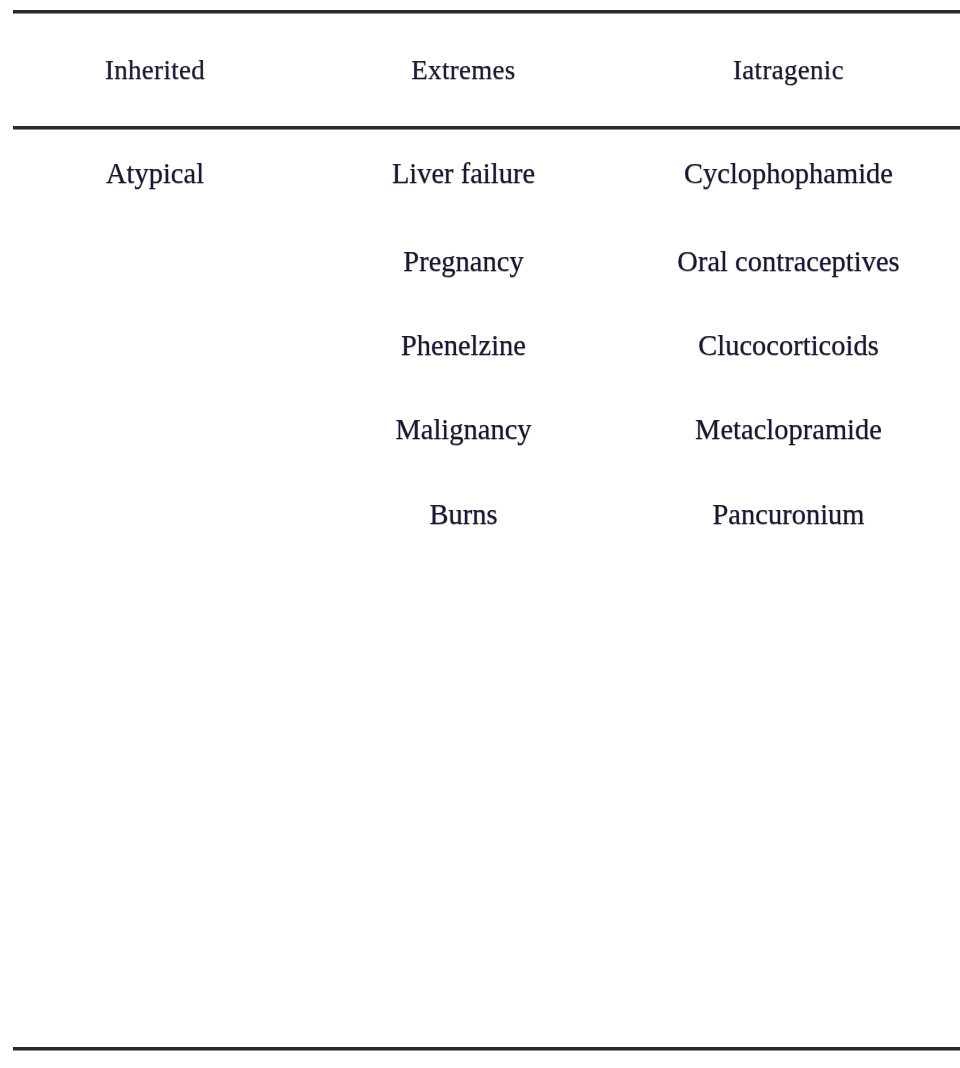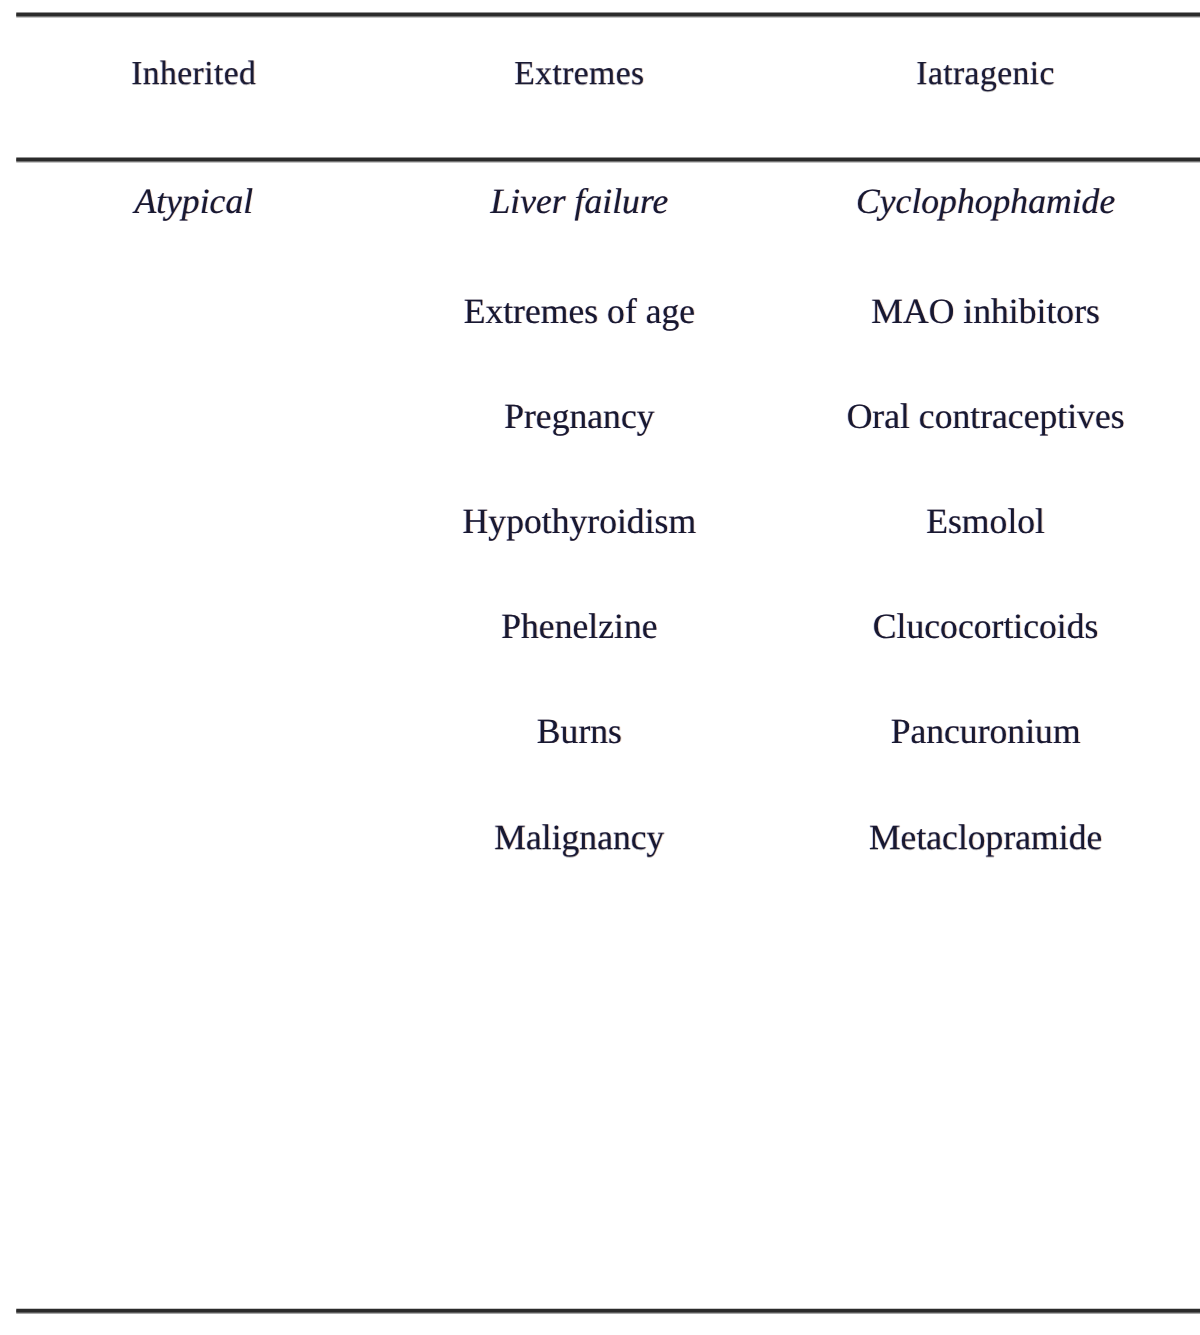--- a/index.html
+++ b/index.html
@@ -33,21 +33,21 @@
     background: #2b2b2b;
     box-shadow: 0 1px 0 0 #8d8d8d;
   }
   .rule-top    { top: 10px; }
   .rule-header { top: 126px; }
   .rule-bottom { top: 1047px; }
 
   
   table.data-table {
     position: absolute;
-    top: 0;
+    top: 12px;
     left: 0;
     width: 960px;
     border-collapse: collapse;
     table-layout: fixed;
   }
   table.data-table col.c1 { width: 310px; }
   table.data-table col.c2 { width: 307px; }
   table.data-table col.c3 { width: 343px; }
 
   thead th {
@@ -63,21 +63,21 @@
 
   tbody td {
     height: 84px;
     vertical-align: middle;
     text-align: center;
     font-size: 28.5px;
     padding: 0 6px;
     color: #181830;
     white-space: nowrap;
   }
-  tbody tr:first-child td { height: 92px; font-style: italic; }
+  tbody tr:first-child td { height: 92px; }
   tbody tr:last-child  td { height: 86px; }
 
   td.empty-cell { font-size: 0; line-height: 0; }
 
   
   .scan-text {
     text-shadow:
       -0.6px 0 0 rgba(40, 70, 190, 0.30),
        0.7px 0 0 rgba(200, 110, 40, 0.26),
        0 0.6px 0.4px rgba(0, 0, 0, 0.28);
@@ -108,44 +108,34 @@
     </thead>
 
     <tbody>
       <tr>
         <td class="scan-text">Atypical</td>
         <td class="scan-text">Liver failure</td>
         <td class="scan-text">Cyclophophamide</td>
       </tr>
       <tr>
         <td class="scan-text empty-cell"></td>
-        <td class="scan-text">Extremes of age</td>
-        <td class="scan-text">MAO inhibitors</td>
-      </tr>
-      <tr>
-        <td class="scan-text empty-cell"></td>
         <td class="scan-text">Pregnancy</td>
         <td class="scan-text">Oral contraceptives</td>
-      </tr>
-      <tr>
-        <td class="scan-text empty-cell"></td>
-        <td class="scan-text">Hypothyroidism</td>
-        <td class="scan-text">Esmolol</td>
       </tr>
       <tr>
         <td class="scan-text empty-cell"></td>
         <td class="scan-text">Phenelzine</td>
         <td class="scan-text">Clucocorticoids</td>
       </tr>
       <tr>
         <td class="scan-text empty-cell"></td>
-        <td class="scan-text">Burns</td>
-        <td class="scan-text">Pancuronium</td>
+        <td class="scan-text">Malignancy</td>
+        <td class="scan-text">Metaclopramide</td>
       </tr>
       <tr>
         <td class="scan-text empty-cell"></td>
-        <td class="scan-text">Malignancy</td>
-        <td class="scan-text">Metaclopramide</td>
+        <td class="scan-text">Burns</td>
+        <td class="scan-text">Pancuronium</td>
       </tr>
     </tbody>
   </table>
 
 </div>
 
 </body></html>

